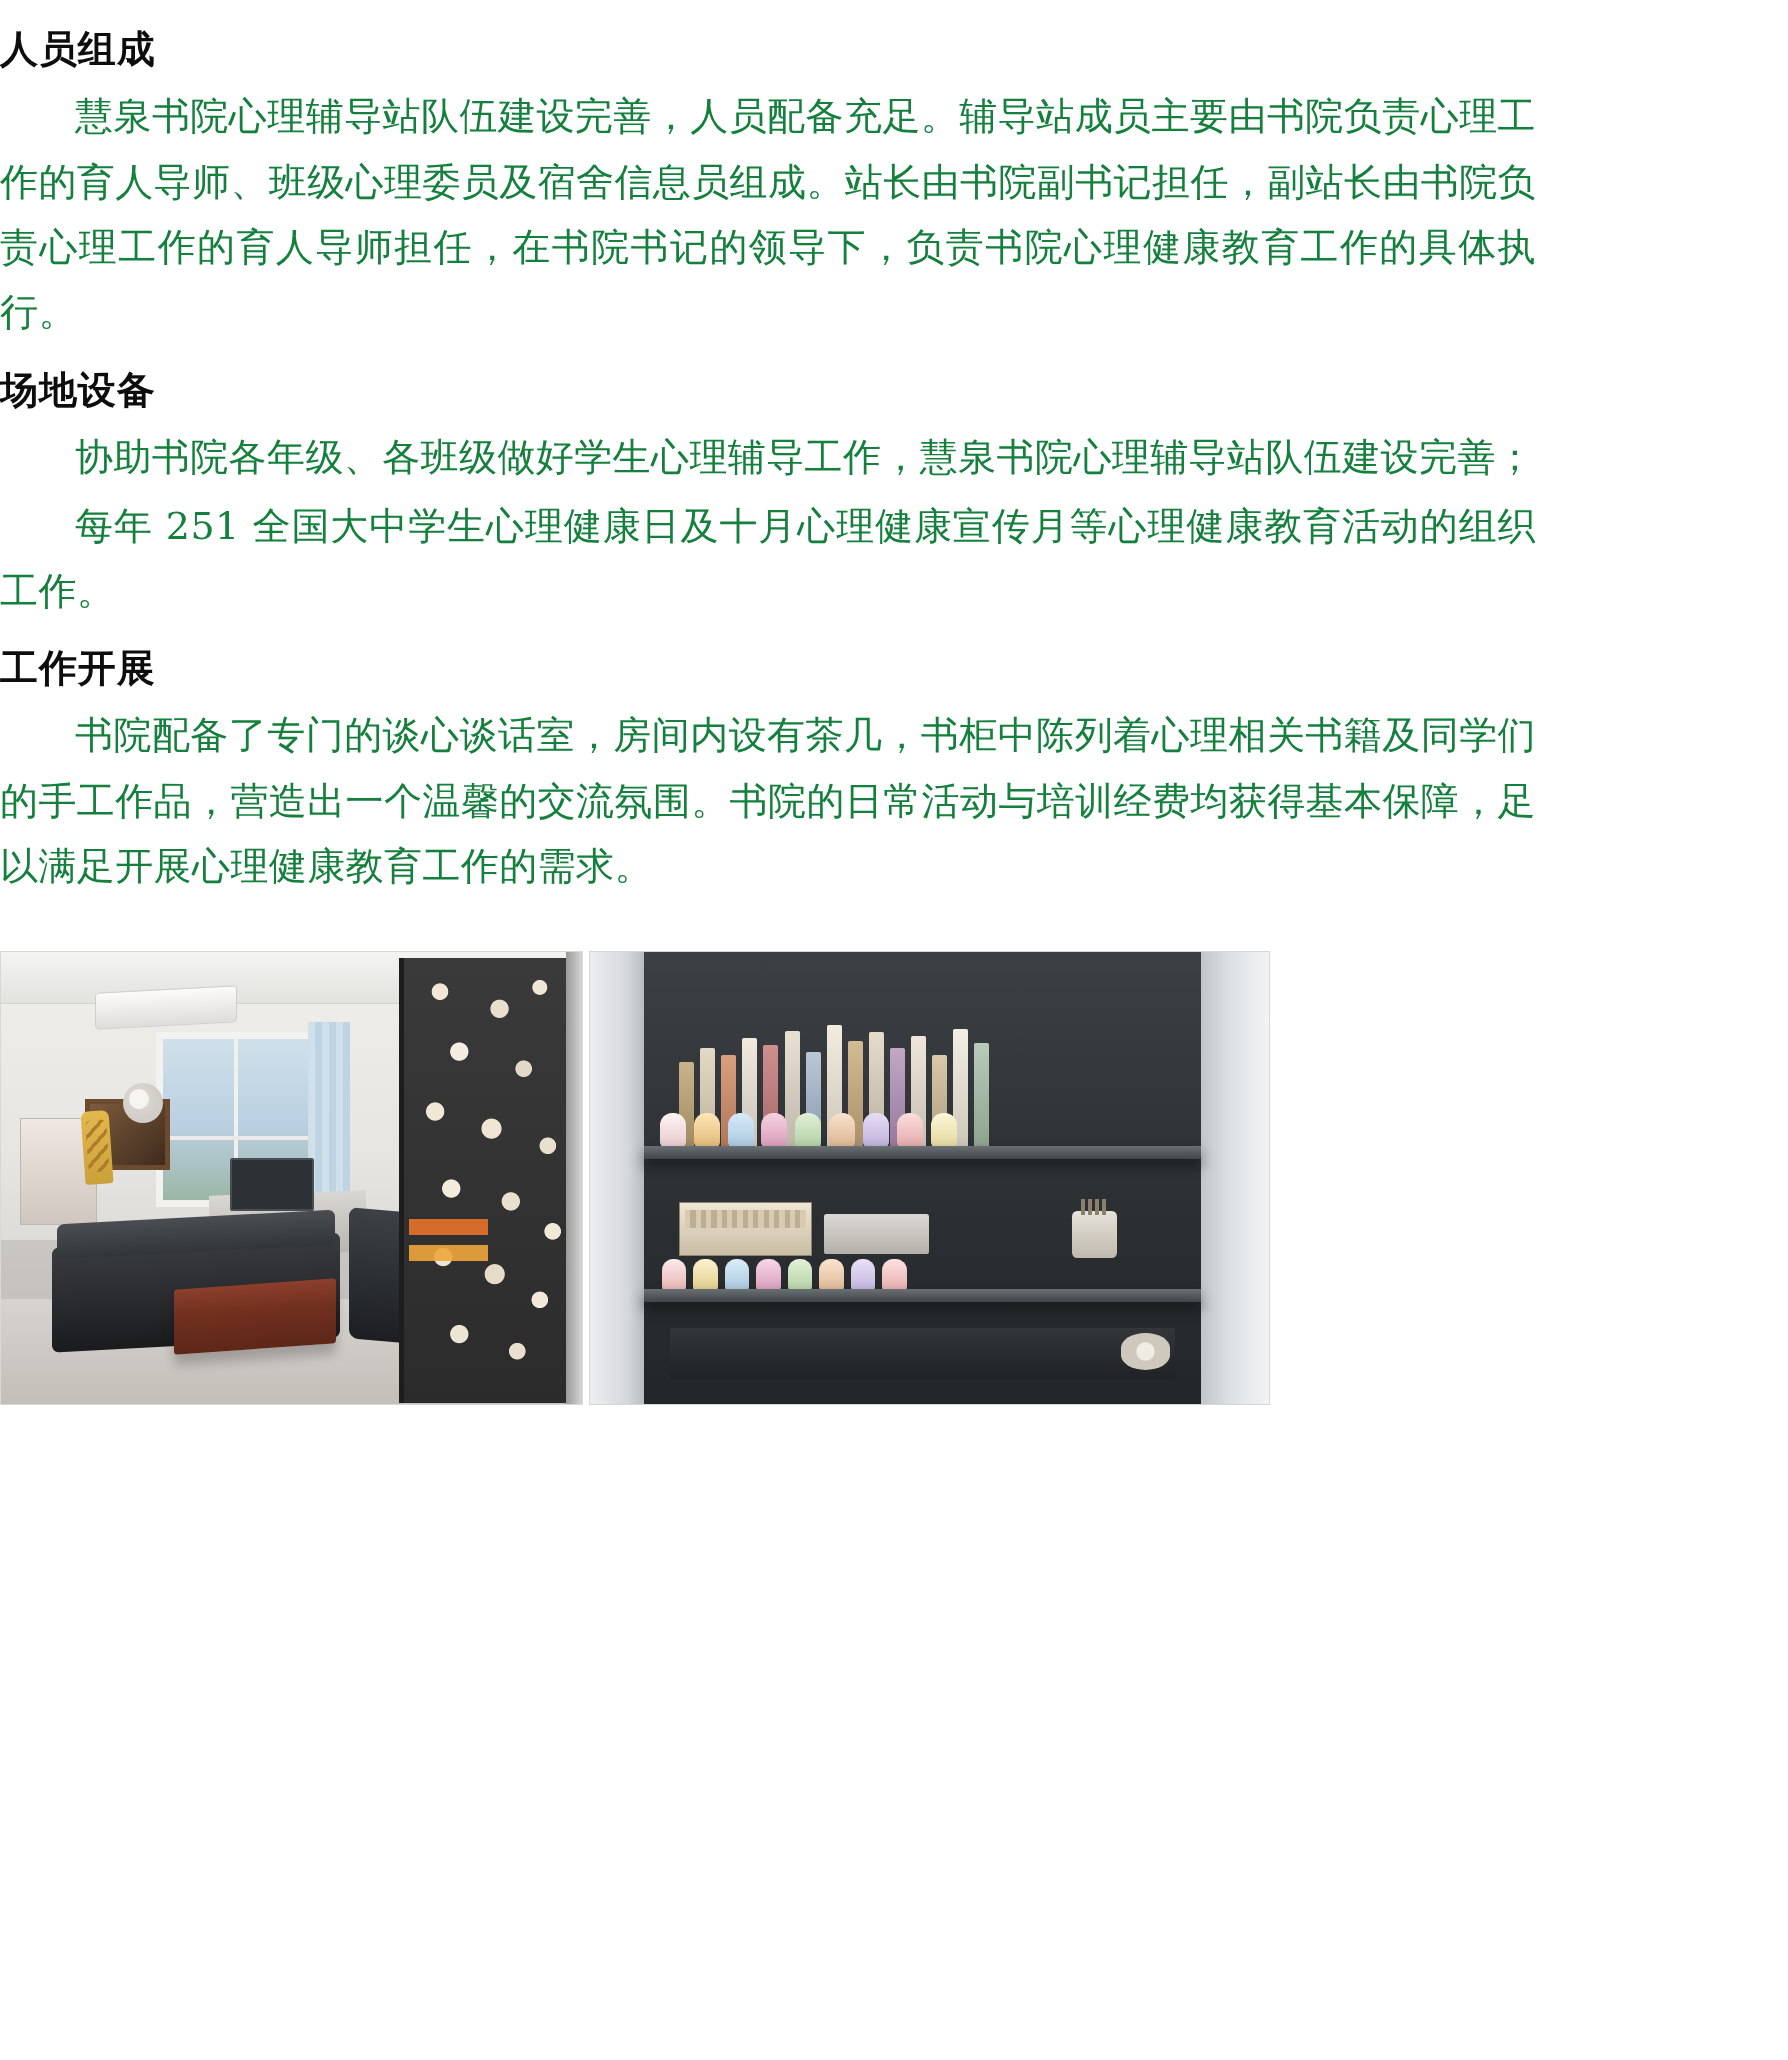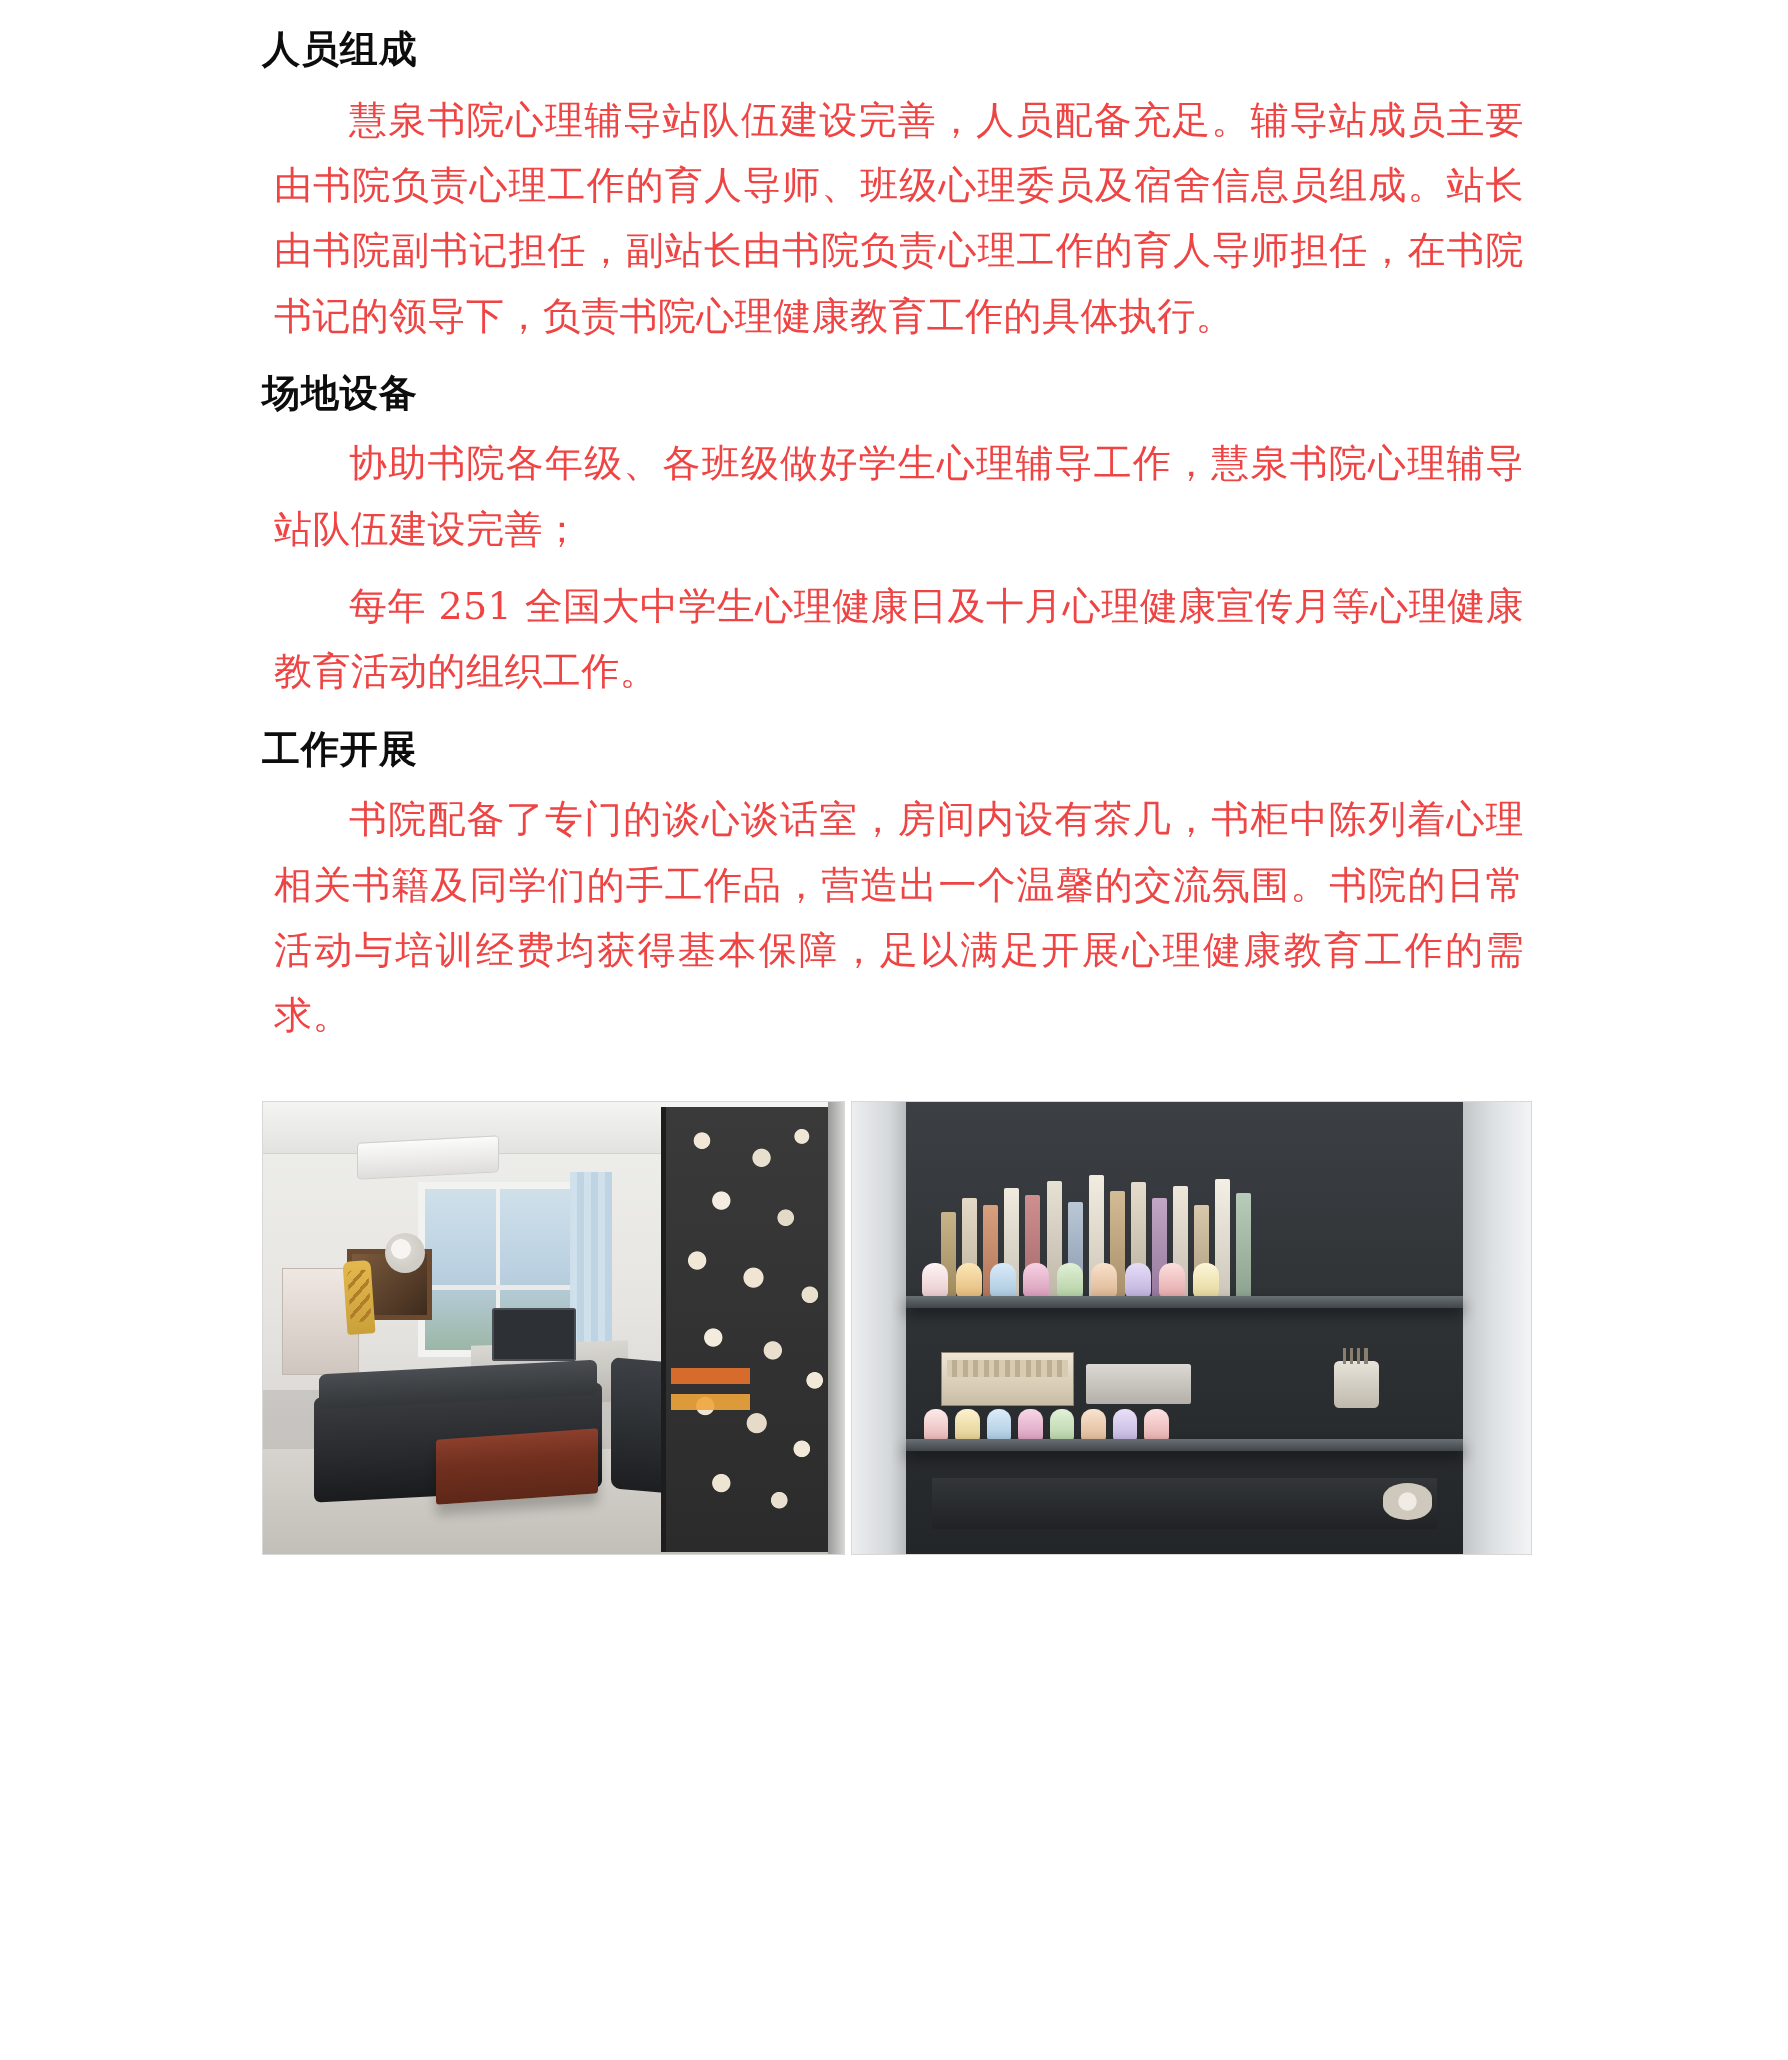--- a/index.html
+++ b/index.html
@@ -16,21 +16,20 @@
     -webkit-font-smoothing: antialiased;
   }
   .page {
     position: relative;
     width: 1789px;
     min-height: 2060px;
     box-sizing: border-box;
     padding: 0 0 0 0;
   }
   .content {
-    padding-left: 262px;
     padding-right: 253px;
     padding-top: 8.7px;
   }
   h2.section-heading {
     font-family: "DejaVu Sans", "Liberation Sans", sans-serif;
     font-size: 38px;
     font-weight: bold;
     letter-spacing: 0.9px;
     margin: 0 0 8.7px 0;
     line-height: 1.35;
@@ -39,26 +38,26 @@
   .heading-block {
     margin-top: 19px;
   }
   .heading-block:first-child {
     margin-top: 15.7px;
   }
   p.body-par {
     font-family: "DejaVu Serif", "Liberation Serif", serif;
     font-size: 38px;
     line-height: 1.72;
-    margin: 12px;
+    margin: 0;
     text-align: justify;
     text-justify: inter-ideograph;
     text-indent: 75px;
     letter-spacing: 0.4px;
-    color: #ef4444;
+    color: #15803d;
   }
   p.body-par + p.body-par {
     margin-top: 3.5px;
   }
   .images-row {
     display: flex;
     gap: 6.1px;
     margin-top: 52px;
     margin-left: 0px;
     width: 1271px;

